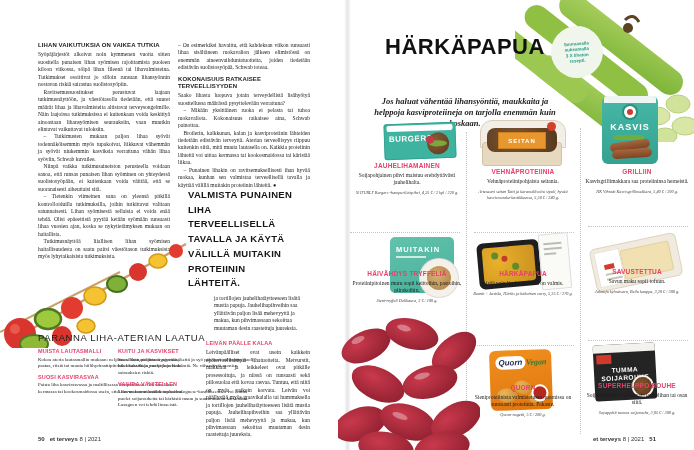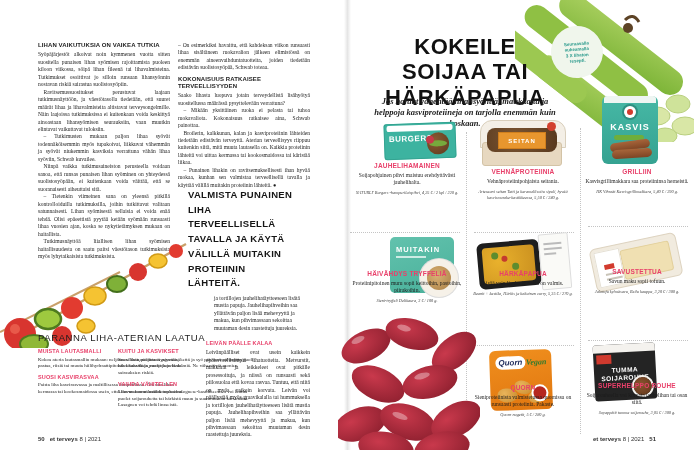--- a/index.html
+++ b/index.html
@@ -236,21 +236,20 @@
       <ellipse cx="163" cy="104" rx="12" ry="9" fill="#cfe39a" stroke="#b9cf7e"></ellipse>
       <ellipse cx="170" cy="126" rx="13" ry="9" fill="#d9e7a6" stroke="#b9cf7e"></ellipse>
       <ellipse cx="150" cy="136" rx="12" ry="8" fill="#cfe39a" stroke="#b9cf7e"></ellipse>
     </svg>
 
     <div class="abs badge" style="left:551px;top:26px;width:52px;height:52px;">
       <div class="in">Seuraavalla aukeamalla 3 X lihaton resepti.</div>
     </div>
 
     <div class="abs headline" style="left:372px;top:34px;width:186px;">
-      <div>KOKEILE SOIJAA TAI</div>
       <div>HÄRKÄPAPUA</div>
     </div>
 
     <div class="abs" style="left:370px;top:96px;width:190px;">
       <div class="sc intro">Jos haluat vähentää lihansyöntiä, maukkaita ja helppoja kasviproteiineja on tarjolla enemmän kuin koskaan.</div>
     </div>
 
     <div class="abs dotv" style="left:466px;top:132px;height:300px;"></div>
     <div class="abs dotv" style="left:580px;top:128px;height:306px;"></div>
     <div class="abs doth" style="left:350px;top:232px;width:110px;"></div>

